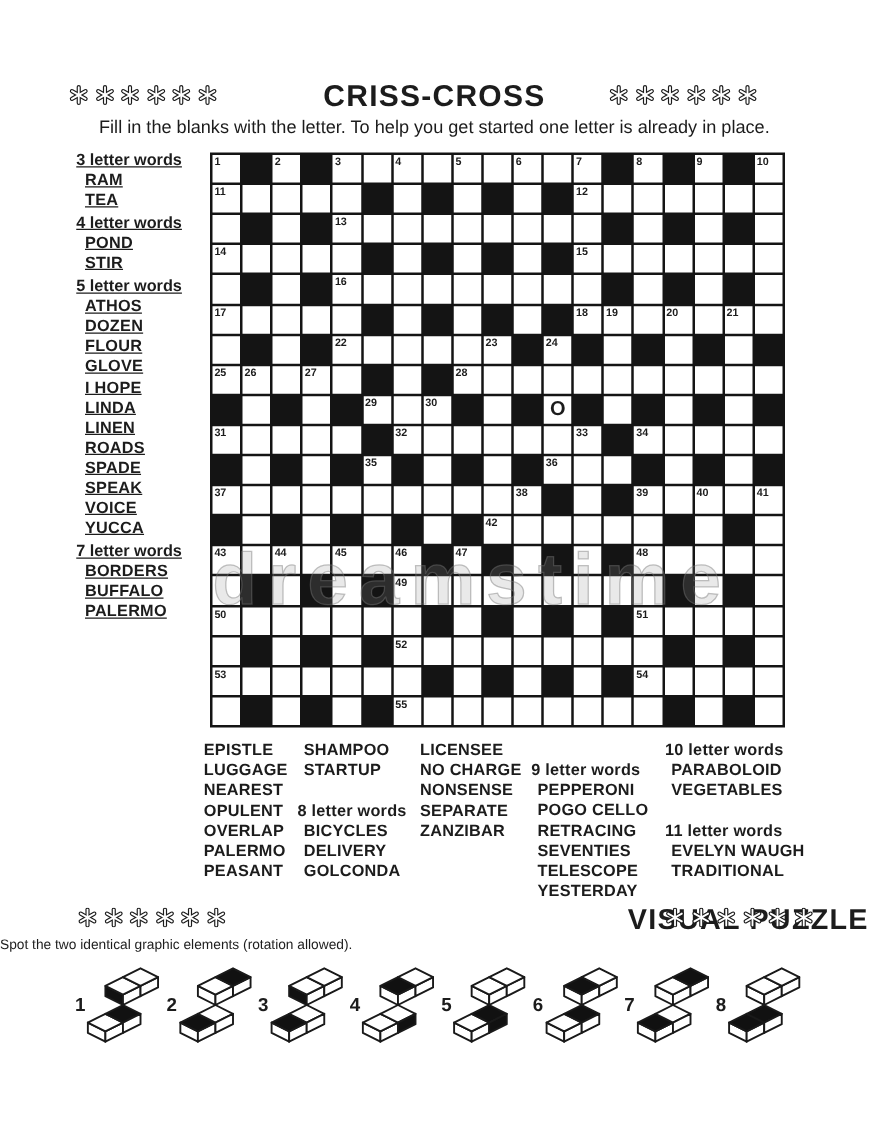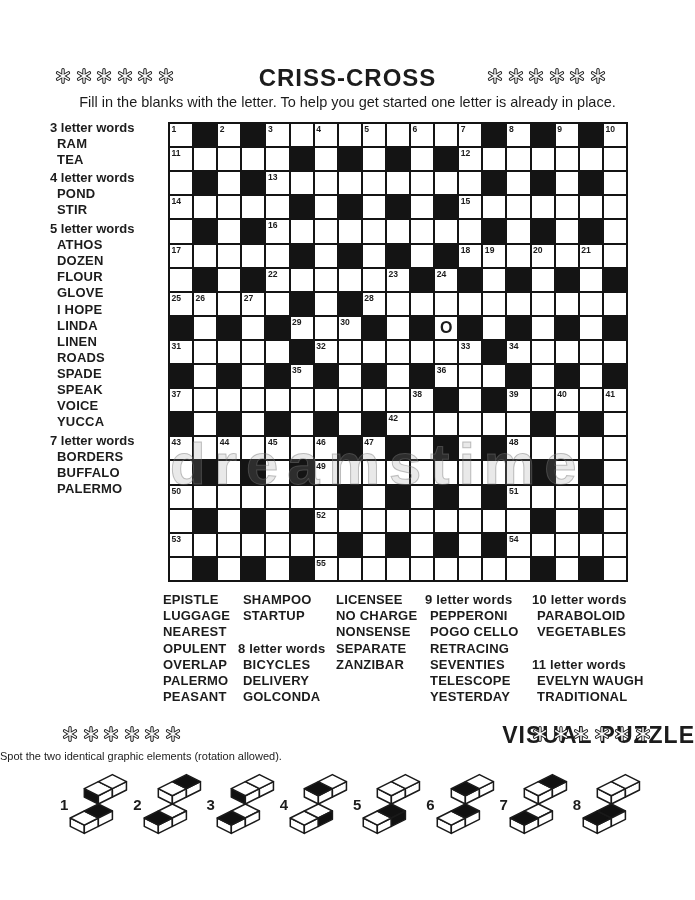--- a/index.html
+++ b/index.html
@@ -12,21 +12,21 @@
     font-size:24px;font-weight:bold;letter-spacing:1px;}
   .page-subtitle{left:0;top:94px;width:695px;text-align:center;font-size:14.5px;}
   .flakes{display:flex;gap:4.5px;}
   .flakes svg{width:16px;height:16px;}
   .flakes-tl{left:55px;top:68px;}
   .flakes-tr{left:487px;top:68px;}
   .flakes-bl{left:62px;top:726px;}
   .flakes-br{left:532px;top:726px;}
 
   
-  .left-list{left:57px;top:117px;width:104px;font-size:13px;font-weight:bold;}
+  .left-list{left:68px;top:117px;width:104px;font-size:13px;font-weight:bold;text-decoration:underline;}
   .left-list .grp{margin-bottom:2px;}
   .left-list .hdr{margin-left:-7px;margin-top:2.5px;line-height:16.1px;}
   .left-list .wrd{line-height:16.1px;letter-spacing:.2px;}
 
   
   .grid{left:168px;top:122px;width:460px;height:460px;background:#141414;
         display:grid;grid-template-columns:repeat(19,1fr);
         grid-template-rows:repeat(19,1fr);gap:2px;padding:2px;box-sizing:border-box;}
   .cell{background:#fff;position:relative;}
   .cell.blk{background:#141414;}
@@ -36,21 +36,21 @@
 
   
   .watermark{left:170px;top:430px;width:460px;font-size:58px;font-weight:bold;
     letter-spacing:9px;color:rgba(145,145,145,0.20);
     -webkit-text-stroke:1px rgba(120,120,120,0.45);pointer-events:none;}
 
   
   .bcol{top:592px;font-size:13px;font-weight:bold;}
   .bcol div{line-height:16.2px;height:16.2px;letter-spacing:.2px;}
   .bcol .hdr{margin-left:-5px;}
-  .bcol1{left:163px;} .bcol2{left:243px;} .bcol3{left:336px;} .bcol4{left:430px;} .bcol5{left:537px;}
+  .bcol1{left:163px;} .bcol2{left:243px;} .bcol3{left:336px;} .bcol4{left:430px;margin-top:16px;} .bcol5{left:537px;}
 
   
   .visual-title{left:0;top:722px;width:695px;text-align:right;font-size:23px;font-weight:bold;letter-spacing:1px;}
   .visual-subtitle{left:0;top:750px;width:593px;text-align:left;font-size:11px;}
   .figures{left:60px;top:770px;width:582px;display:flex;justify-content:space-between;}
   .figure{display:flex;align-items:center;gap:1px;}
   .figure .fnum{font-size:15px;font-weight:bold;}
   .figure svg{width:60px;height:68px;}
   .figure polygon{fill:#fff;stroke:#1a1a1a;stroke-width:2.4;stroke-linejoin:round;}
   .figure polygon.on{fill:#111;}

